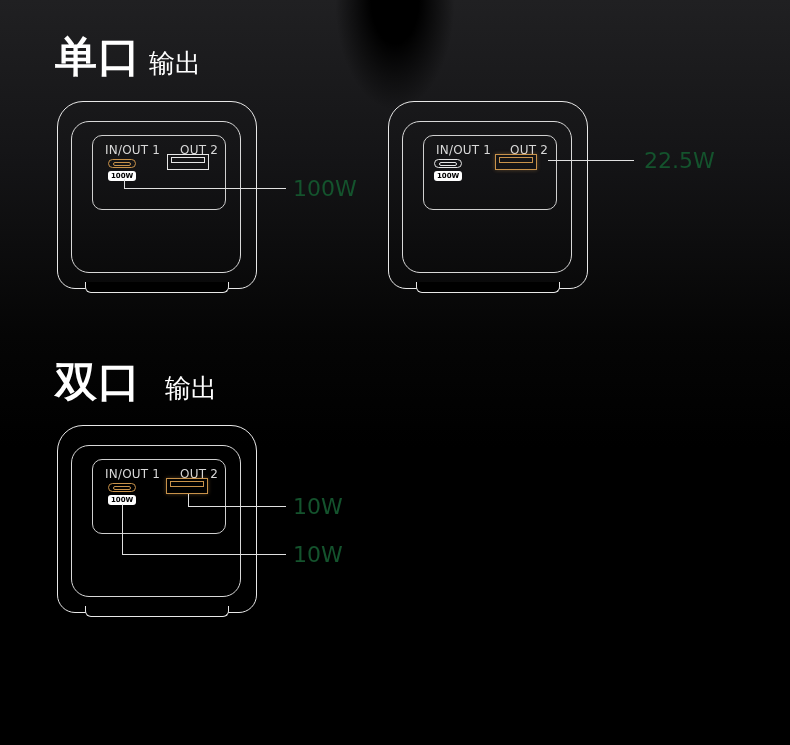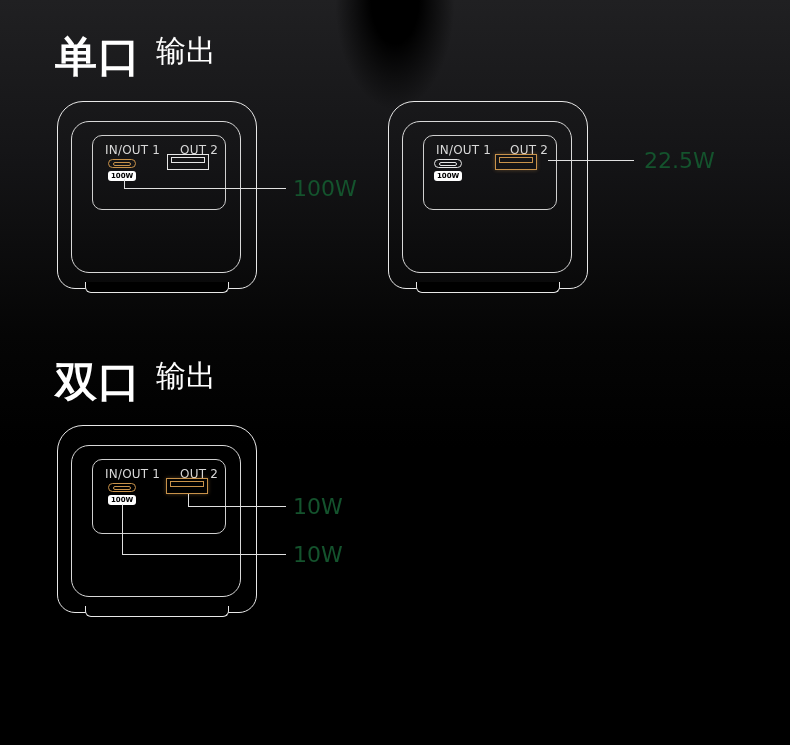--- a/index.html
+++ b/index.html
@@ -1,22 +1,22 @@
 <!DOCTYPE html>
 <html><head>
 <meta charset="utf-8">
 <style>
   html,body{margin:0;padding:0;}
   body{width:790px;height:745px;position:relative;overflow:hidden;
     background:radial-gradient(ellipse 60px 110px at 395px 0px,#000 0%,#000 40%,rgba(0,0,0,0) 100%),
                linear-gradient(180deg,#202022 0%,#141416 22%,#050505 45%,#000 60%,#000 100%);
     font-family:"DejaVu Sans","Liberation Sans",sans-serif;color:#fff;}
-  .heading{position:absolute;left:55px;display:flex;}
+  .heading{position:absolute;left:55px;display:flex;align-items:flex-end;}
   .heading .big{font-size:42px;font-weight:bold;letter-spacing:1px;line-height:1;}
-  .heading .small{font-size:30px;line-height:1;margin-left:15px;margin-bottom:2px;}
+  .heading .small{font-size:26px;line-height:1;margin-left:8px;margin-bottom:2px;}
   .device{position:absolute;width:200px;height:192px;}
   .outer{position:absolute;left:0;top:0;width:198px;height:186px;border:1.5px solid #e8e8e8;border-radius:26px 26px 18px 18px;}
   .foot{position:absolute;left:28px;bottom:0;width:142px;height:10px;border:1.5px solid #e8e8e8;border-top:none;border-radius:0 0 6px 6px;background:#000;}
   .inner{position:absolute;left:14px;top:20px;width:168px;height:150px;border:1.5px solid #d8d8d8;border-radius:18px;}
   .panel{position:absolute;left:35px;top:34px;width:132px;height:73px;border:1.2px solid #cfcfcf;border-radius:10px;}
   .plabel{position:absolute;font-size:12px;color:#d8d8d8;letter-spacing:0.2px;}
   .usbc{position:absolute;width:28px;height:9px;border:1.5px solid #e6e6e6;border-radius:6px;box-sizing:border-box;}
   .usbc::after{content:"";position:absolute;left:4px;right:4px;top:2px;height:2px;border:1px solid currentColor;border-radius:2px;}
   .usbc.gold{border-color:#c8924a;color:#c8924a;}
   .usbc.white{color:#e6e6e6;}
@@ -60,21 +60,21 @@
     <span class="plabel" style="left:12px;top:7px;">IN/OUT 1</span>
     <span class="plabel" style="left:86px;top:7px;">OUT 2</span>
     <div class="usbc white" style="left:10px;top:23px;"></div>
     <span class="badge" style="left:10px;top:35px;">100W</span>
     <div class="usba gold" style="left:71px;top:18px;"></div>
   </div>
 </div>
 <div class="line" style="left:548px;top:160px;width:86px;height:1px;"></div>
 <span class="watt" style="left:644px;top:150px;">22.5W</span>
 
-<div class="heading" style="top:361px;">
+<div class="heading" style="top:361px;gap:16px;">
   <span class="big">双口</span>
   <span class="small">输出</span>
 </div>
 
 <div class="device" style="left:57px;top:425px;">
   <div class="outer"></div>
   <div class="foot"></div>
   <div class="inner"></div>
   <div class="panel">
     <span class="plabel" style="left:12px;top:7px;">IN/OUT 1</span>

